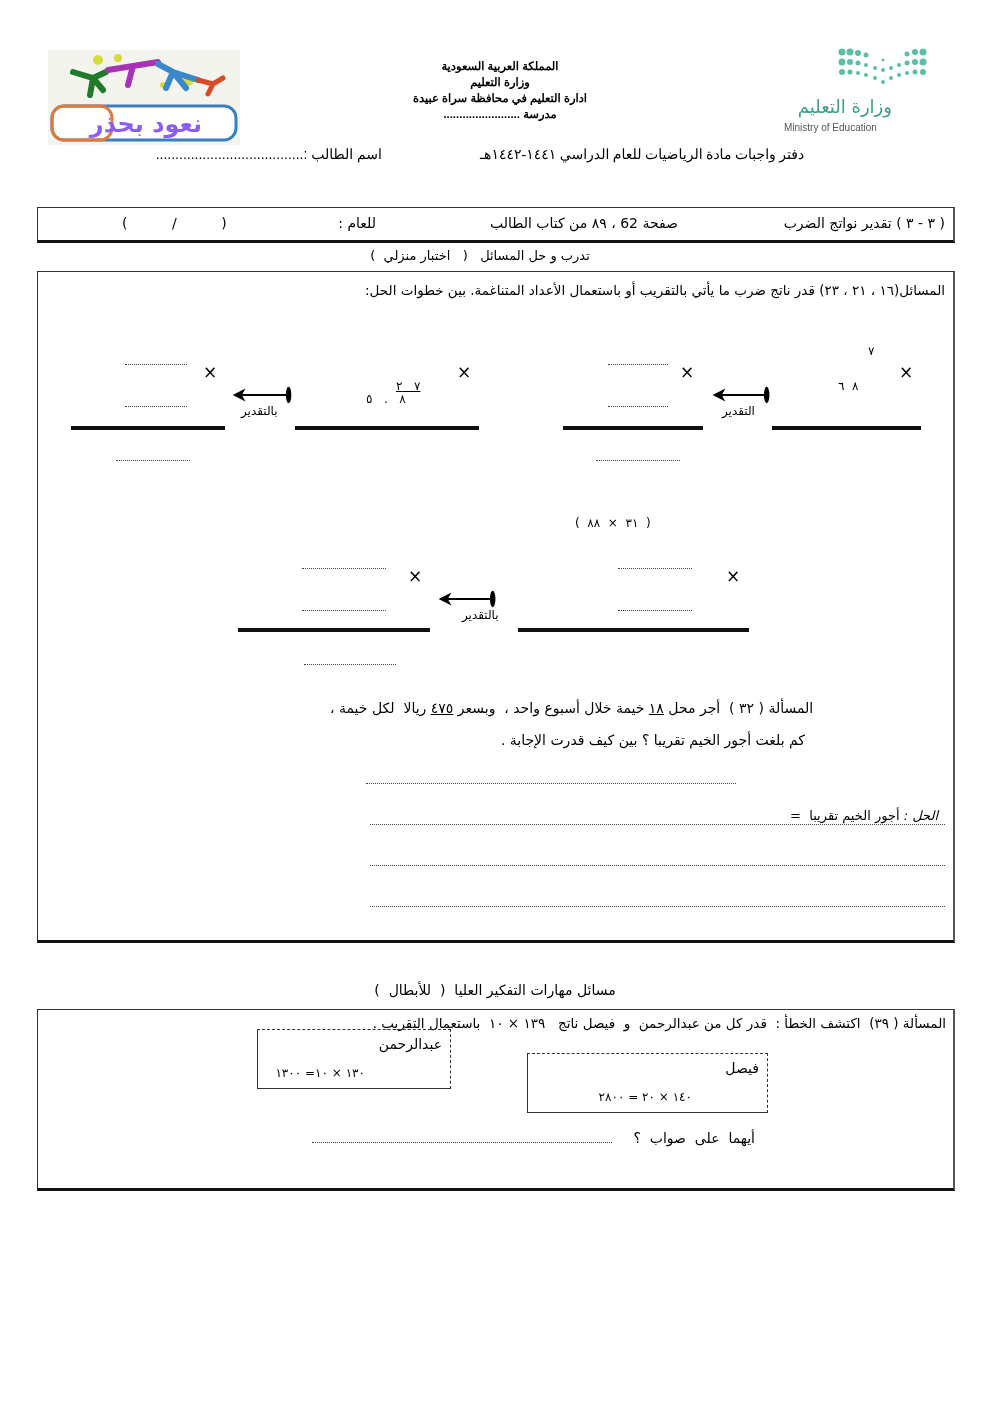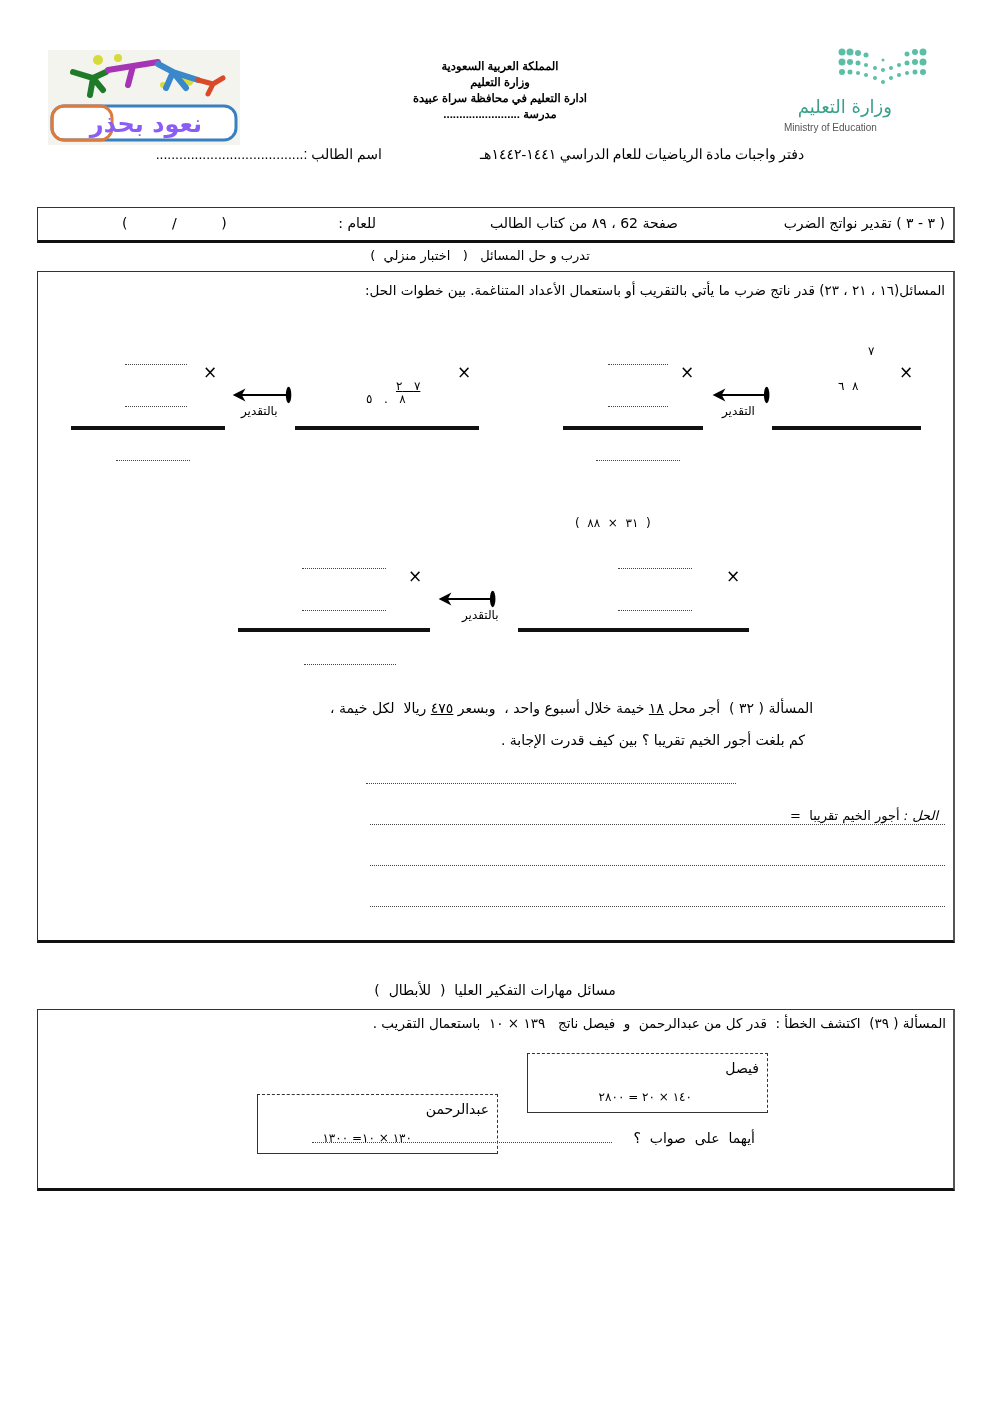--- a/index.html
+++ b/index.html
@@ -176,19 +176,19 @@
 <div class="abs txt rtl" style="left:340px; top:982px; width:310px; text-align:center; white-space:pre;">مسائل مهارات التفكير العليا  (  للأبطال  )</div>
 
 <div class="abs box hots-box"></div>
 
 <div class="abs txt rtl" style="left:270px; top:1015px; width:676px; text-align:right; white-space:pre; font-size:13.5px;">المسألة ( ٣٩)  اكتشف الخطأ :  قدر كل من عبدالرحمن  و  فيصل ناتج   ١٣٩ × ١٠  باستعمال التقريب .</div>
 
 <div class="abs dashed-box" style="left:527px; top:1053px; width:241px; height:60px;">
   <div class="abs txt rtl" style="right:8px; top:6px;">فيصل</div>
   <div class="abs small rtl" style="right:75px; top:36px;">١٤٠ × ٢٠ = ٢٨٠٠</div>
 </div>
-<div class="abs dashed-box" style="left:257px; top:1094px; width:241px; height:60px;">
+<div class="abs dashed-box" style="left:257px; top:1029px; width:194px; height:60px;">
   <div class="abs txt rtl" style="right:8px; top:6px;">عبدالرحمن</div>
   <div class="abs small rtl" style="right:85px; top:36px;">١٣٠ × ١٠= ١٣٠٠</div>
 </div>
 
 <div class="abs txt rtl" style="left:615px; top:1130px; width:140px; text-align:right; white-space:pre;">أيهما  على  صواب  ؟</div>
 <div class="abs dots" style="left:312px; top:1142px; width:300px;"></div>
 
 </body></html>

